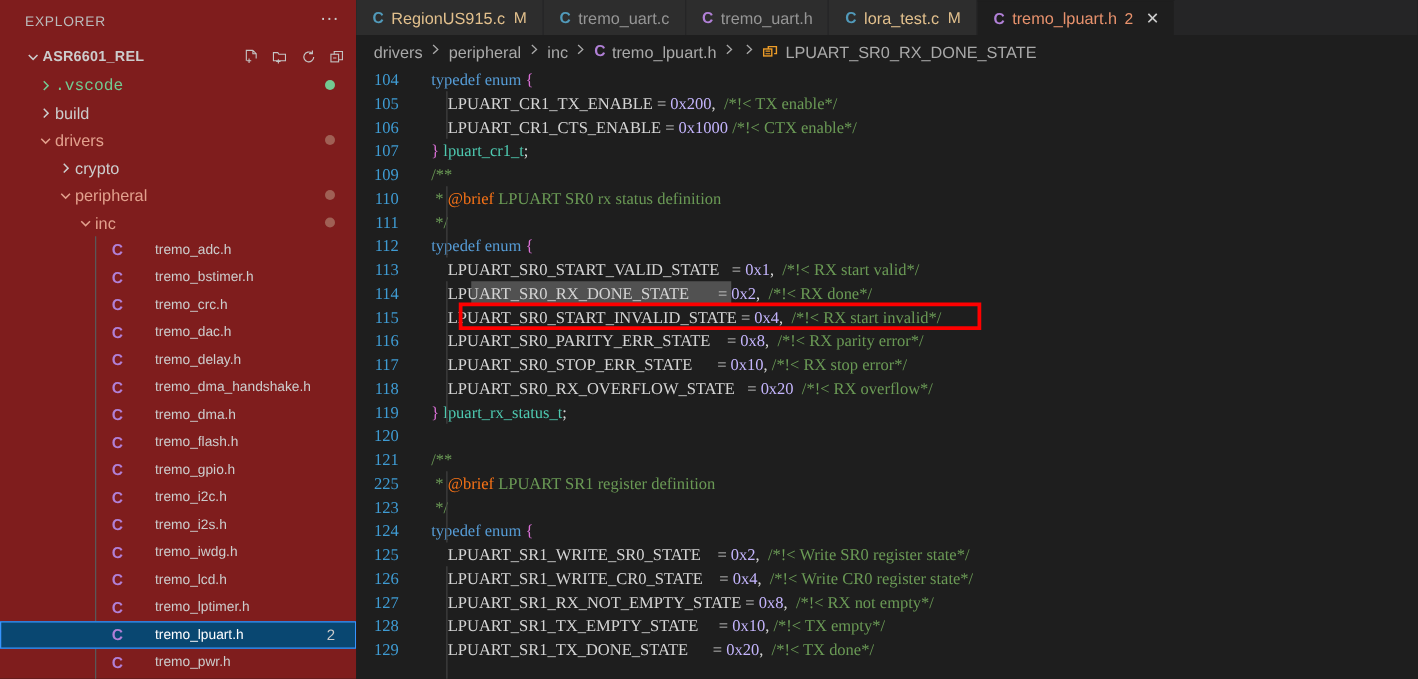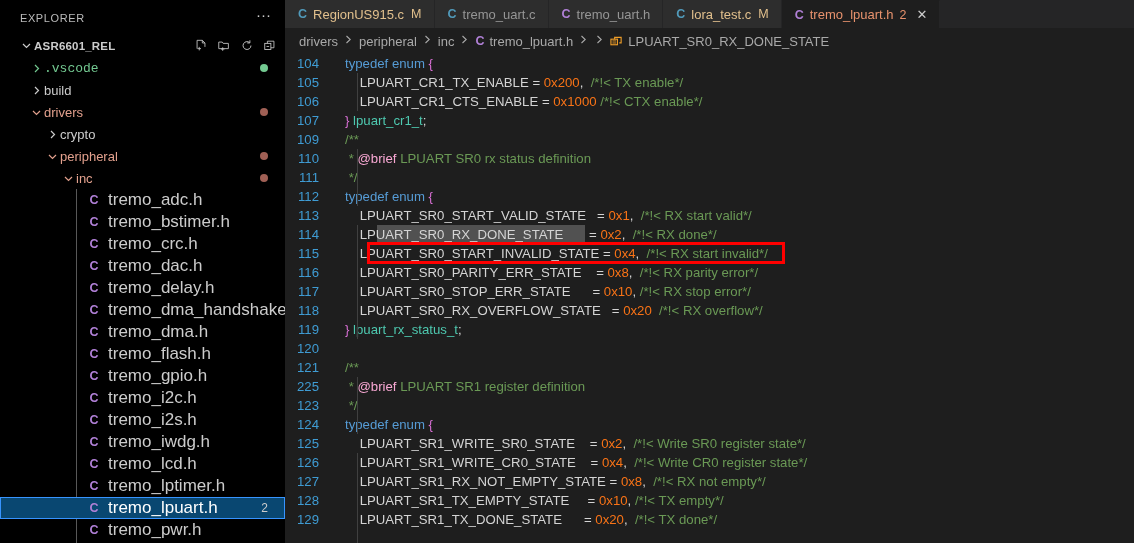--- a/index.html
+++ b/index.html
@@ -20,21 +20,21 @@
     width: 1134px;
     height: 543px;
     display: flex;
     position: relative;
   }
 
   
   #sidebar {
     width: 285px;
     height: 543px;
-    background: #000000;
+    background: #7f1d1d;
     display: flex;
     flex-direction: column;
     flex: 0 0 285px;
     position: relative;
   }
   .explorer-header {
     height: 35px;
     display: flex;
     align-items: center;
     justify-content: space-between;
@@ -130,23 +130,23 @@
   .file-row .cicon {
     color: #b180d7;
     font-weight: bold;
     font-size: 12.5px;
     font-family: "Liberation Sans", sans-serif;
     width: 16px;
     text-align: center;
     flex: 0 0 16px;
   }
   .file-row .fname {
-    font-size: 17px;
-    color: #cccccc;
-    margin-left: 6px;
+    font-size: 11px;
+    color: #cccccc;
+    margin-left: 22px;
     text-align: right;
   }
   .file-row.selected {
     background: #094771;
     border: 1px solid #3794ff;
     box-sizing: border-box;
   }
   .file-row.selected .fname { color: #ffffff; }
   .file-row .badge {
     margin-left: auto;
@@ -238,21 +238,21 @@
   }
   .bc-item { display: flex; align-items: center; gap: 5px; }
   .bc-item .ci { font-weight: bold; color: #b180d7; font-size: 12.5px; }
   .bc-enum-icon { display: flex; align-items: center; }
 
   
   .code-area {
     flex: 1;
     position: relative;
     overflow: hidden;
-    font-family: Liberation Sans, sans-serif;
+    font-family: Liberation Serif, serif;
     font-size: 13.2px;
     line-height: 19px;
   }
   .code-line {
     height: 19px;
     display: flex;
     align-items: center;
     white-space: pre;
     position: relative;
   }
@@ -272,23 +272,23 @@
     white-space: pre;
   }
   .guide {
     position: absolute;
     left: 72px;
     width: 1px;
     background: #404040;
   }
   .kw    { color: #569cd6; }
   .const { color: #d4d4d4; }
-  .num   { color: #f97316; }
+  .num   { color: #c4b5fd; }
   .cmt   { color: #6a9955; }
-  .docat { color: #f9a8d4; margin-top: 18px; }
+  .docat { color: #f97316; margin-top: 18px; }
   .plain { color: #d4d4d4; }
   .brace { color: #da70d6; }
   .type  { color: #4ec9b0; }
 
   .selection-hl {
     position: absolute;
     background: #5a5a5a;
     opacity: 0.85;
   }
   .redbox {

